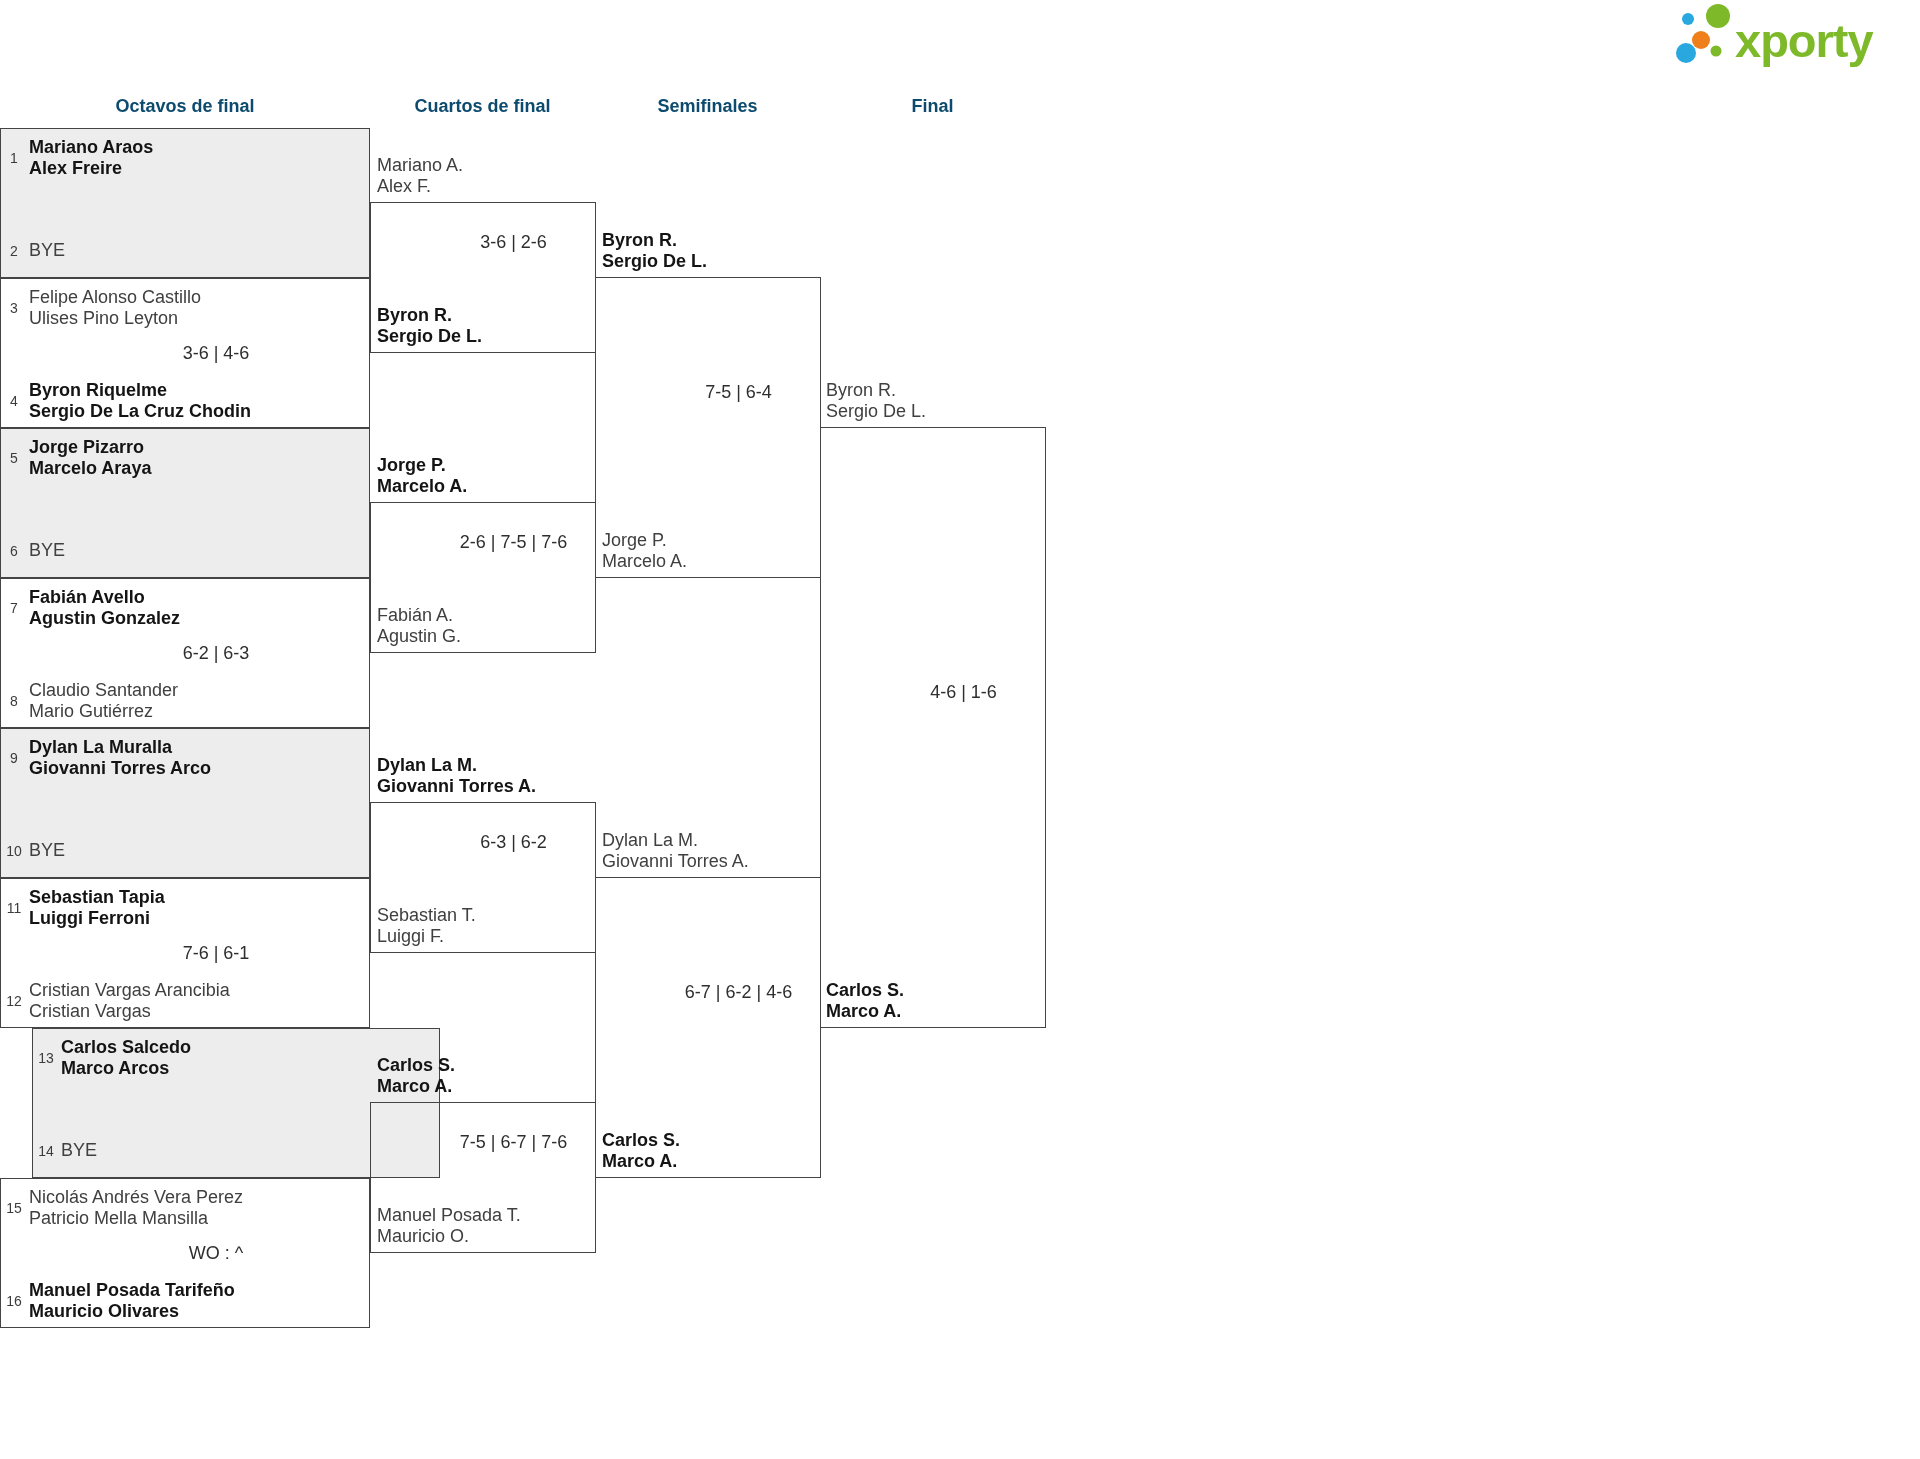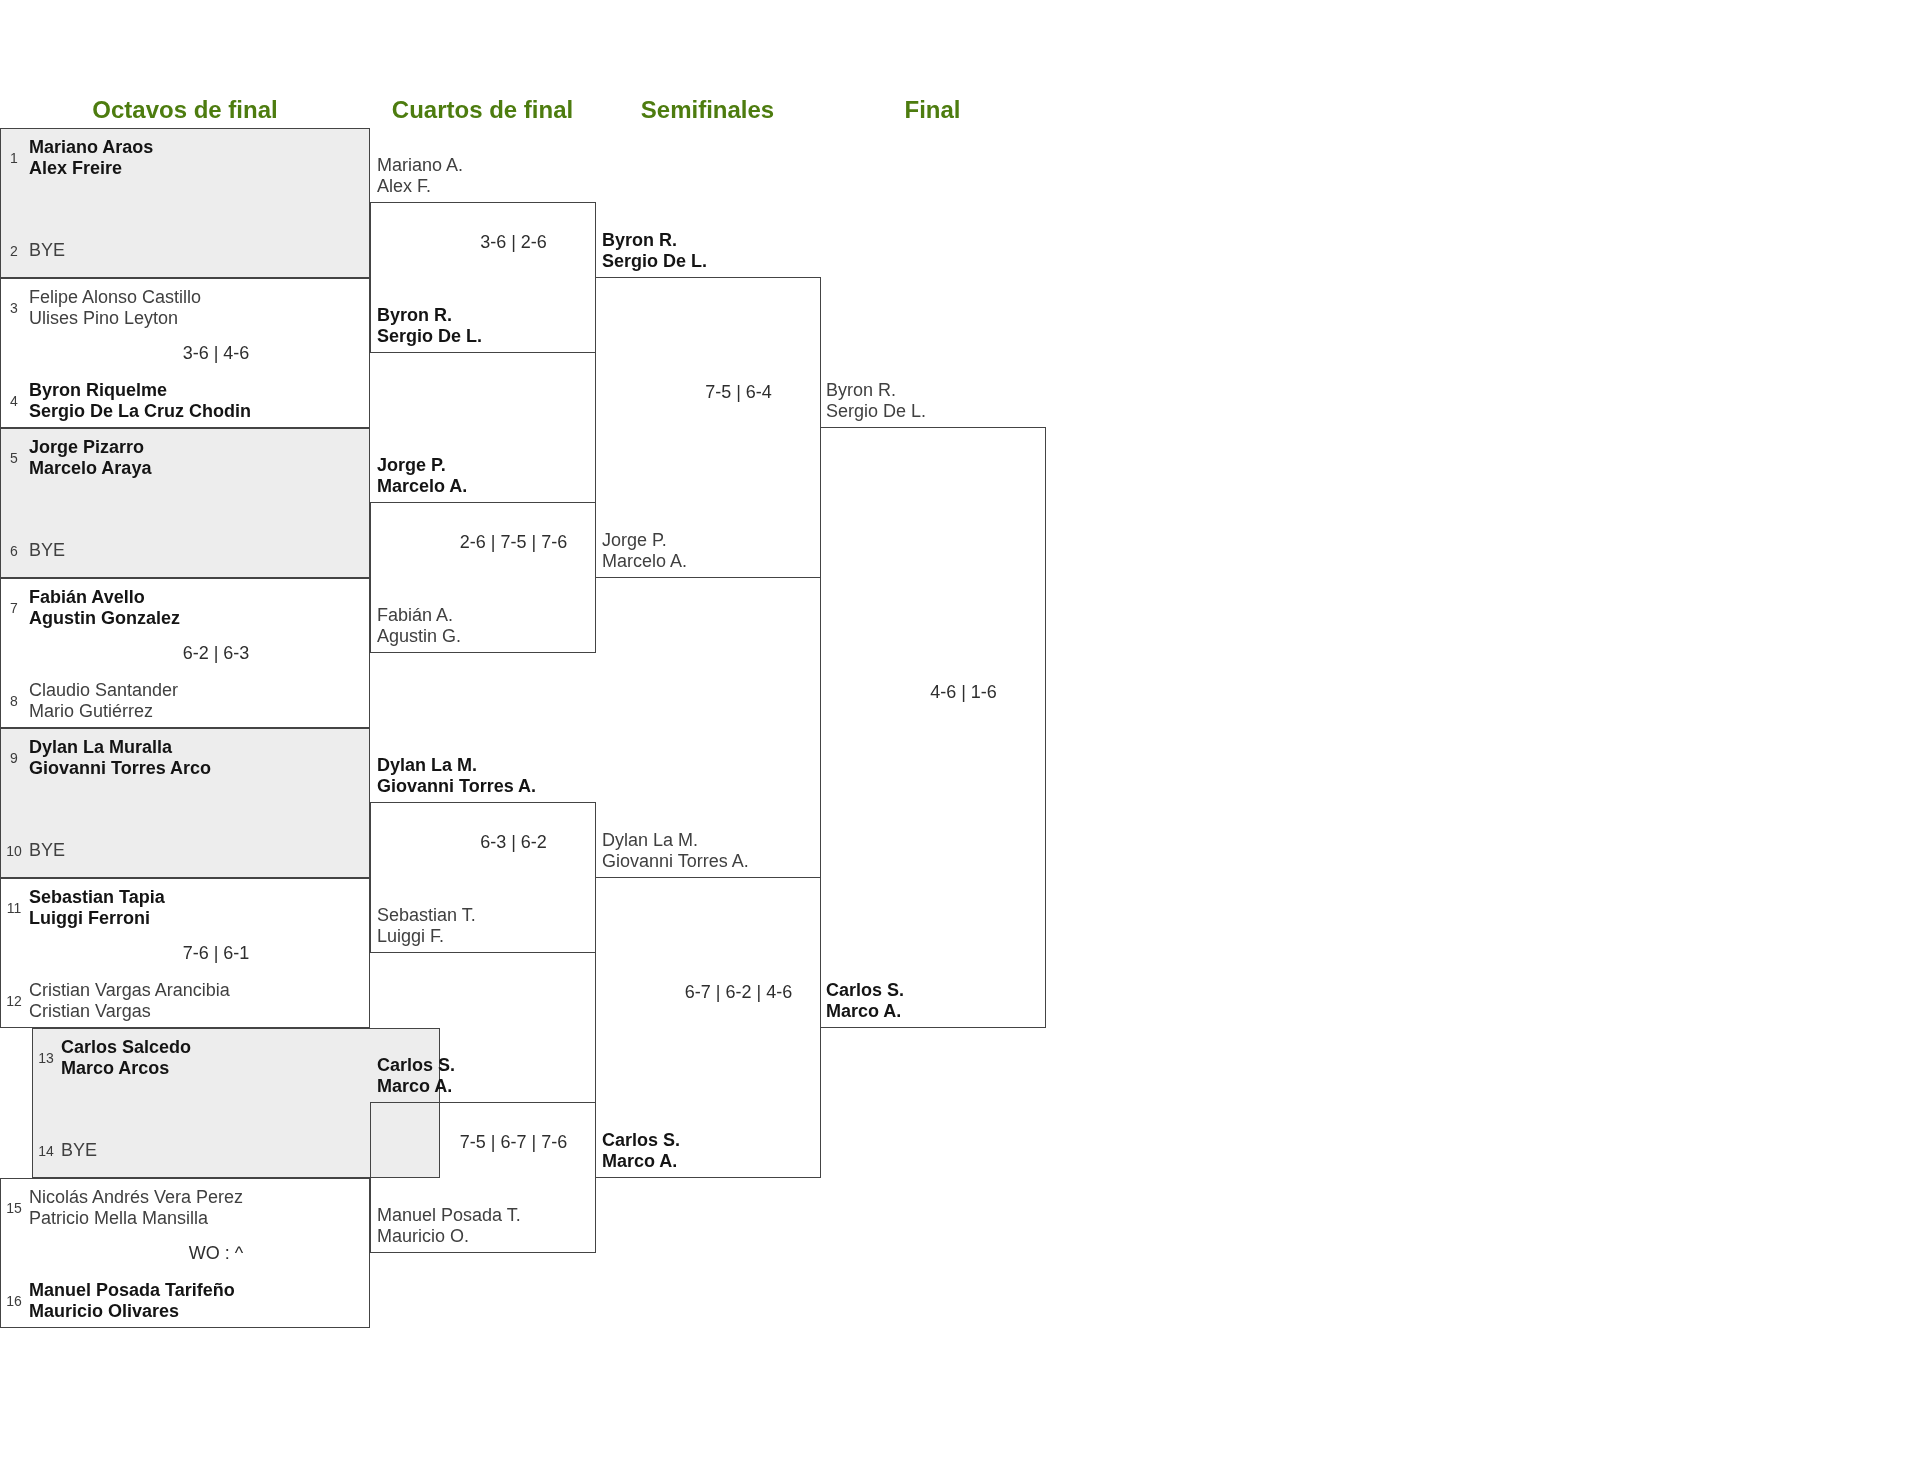--- a/index.html
+++ b/index.html
@@ -4,21 +4,21 @@
 <style>
   html,body { margin:0; padding:0; background:#fff; }
   .page {
     position:relative; width:1920px; height:1459px; background:#fff; overflow:hidden;
     font-family:"Liberation Sans", sans-serif; color:#141414;
   }
   .titleblock { position:absolute; left:3px; top:4px; }
   .title { font-size:27px; font-weight:700; color:#111; line-height:33px; }
   .subtitle { font-size:24px; font-weight:700; color:#111; line-height:30px; }
 
-  .round-header { position:absolute; top:96px; text-align:center; font-size:24px; font-weight:600; color:#4d7c0f; }
+  .round-header { position:absolute; top:96px; text-align:center; font-size:18px; font-weight:600; color:#0c4a6e; }
 
   .match { position:absolute; border:1px solid #444; box-sizing:border-box; background:#fff; }
   .match.bye { background:#ededed; }
   .bbox { position:absolute; border:1px solid #444; box-sizing:border-box; background:transparent; }
 
   .slot { position:absolute; left:3px; display:flex; gap:5px; align-items:center; }
   .slot-top { top:8px; }
   .slot-bottom { bottom:5px; }
   .slot-bottom.byeline { bottom:16px; }
   .seed { font-size:14px; color:#3c3c3c; width:20px; text-align:center; flex:none; }
@@ -32,20 +32,30 @@
   .score-r16 { left:0; width:368px; top:64px; }
 
   .logo { position:absolute; left:1665px; top:2px; width:250px; height:72px; }
 </style>
 </head>
 <body>
 
 <div class="page">
 
 
+  <div class="logo">
+    <svg width="250" height="72" viewBox="0 0 250 72" xmlns="http://www.w3.org/2000/svg">
+      <circle cx="23" cy="17" r="6" fill="#29a8e0"></circle>
+      <circle cx="53" cy="14" r="12" fill="#7db928"></circle>
+      <circle cx="36" cy="38" r="9" fill="#ef7f1a"></circle>
+      <circle cx="51" cy="49" r="5.5" fill="#7db928"></circle>
+      <circle cx="21" cy="51" r="10" fill="#29a8e0"></circle>
+      <text x="70" y="55" font-family="Liberation Sans, sans-serif" font-size="47" font-weight="bold" letter-spacing="-1" fill="#7db928">xporty</text>
+    </svg>
+  </div>
 
   <div class="round-header" style="left:0;width:370px;">Octavos de final</div>
   <div class="round-header" style="left:370px;width:225px;">Cuartos de final</div>
   <div class="round-header" style="left:595px;width:225px;">Semifinales</div>
   <div class="round-header" style="left:820px;width:225px;">Final</div>
 
   <div class="match bye" style="left:0;top:128px;width:370px;height:150px;">
     <div class="slot slot-top">
       <span class="seed">1</span>
       <span class="names">

